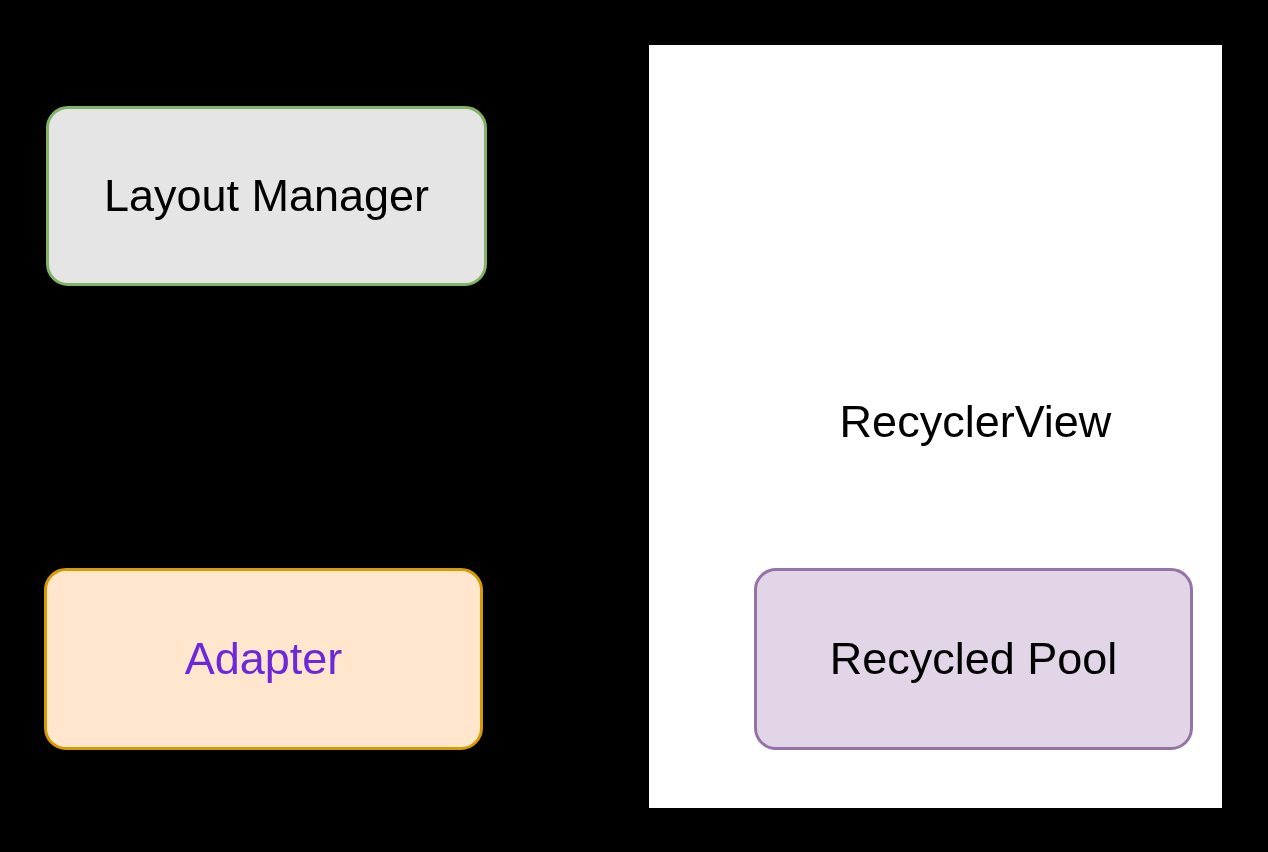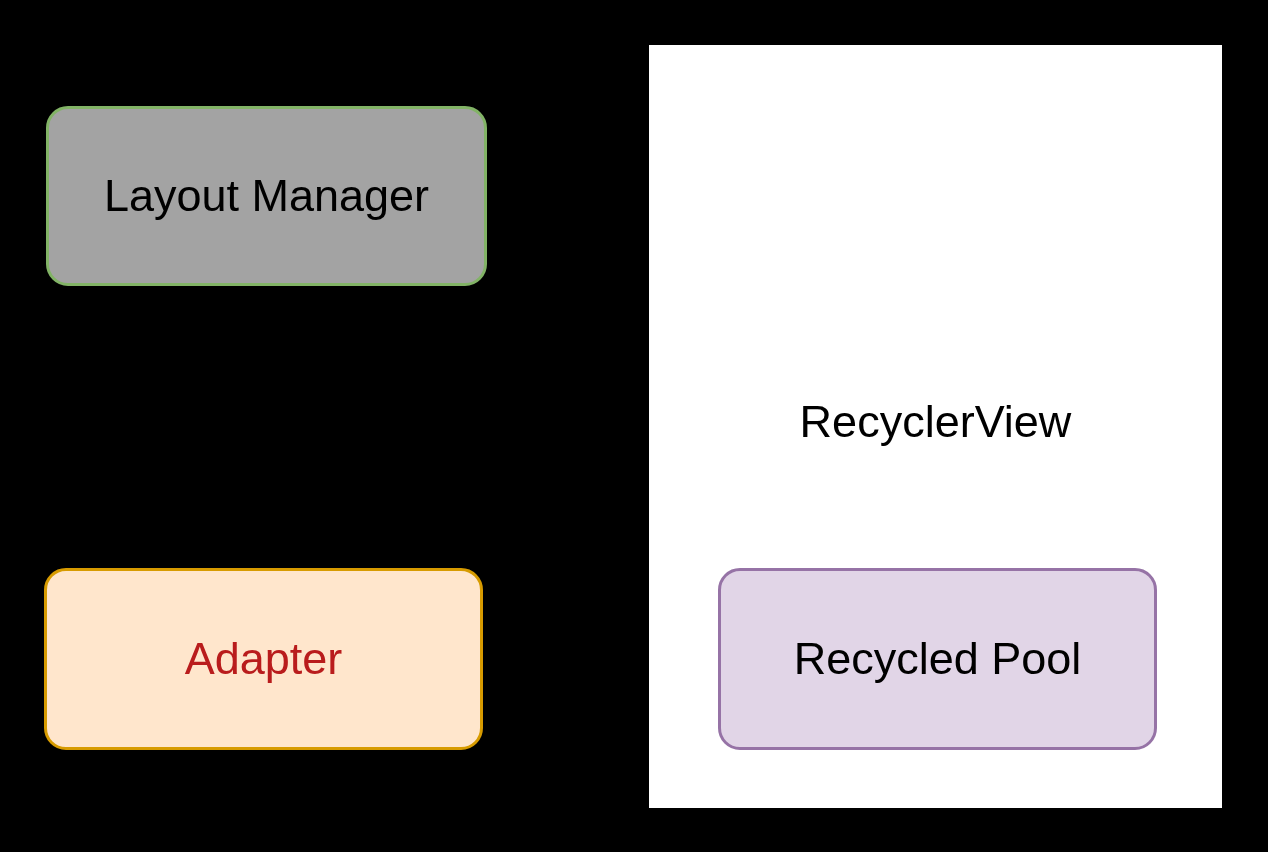--- a/index.html
+++ b/index.html
@@ -45,44 +45,45 @@
     position: absolute;
     font-family: "Liberation Sans", sans-serif;
     font-size: 45px;
     line-height: 1.15;
     color: #000000;
     white-space: nowrap;
     text-align: center;
     display: flex;
     align-items: center;
     justify-content: center;
+    margin-left: 40px;
   }
   
   #recyclerview-container { left: 649px; top: 45px; width: 573px; height: 763px; }
   #node-layout-manager   { left: 46px;  top: 106px; width: 441px; height: 180px; }
   #node-adapter          { left: 44px;  top: 568px; width: 439px; height: 182px; }
   #node-cache            { left: 718px; top: 107px; width: 439px; height: 185px; }
-  #node-recycled-pool    { left: 718px; top: 568px; width: 439px; height: 182px; }
+  #node-recycled-pool    { left: 754px; top: 568px; width: 439px; height: 182px; }
   #label-recyclerview    { left: 649px; top: 396px; width: 573px; height: 52px; }
 </style>
 </head>
 <body>
 
 <div id="canvas" style="background: rgb(0, 0, 0);">
 
   <div id="recyclerview-container" class="container-box" style="background: rgb(255, 255, 255);"></div>
 
   <div id="label-recyclerview" class="container-label" style="color: rgb(0, 0, 0);">RecyclerView</div>
 
-  <div id="node-layout-manager" class="node" style="background: #a3a3a3; border-color: rgb(130, 179, 102);">
+  <div id="node-layout-manager" class="node" style="background: #e5e5e5; border-color: rgb(130, 179, 102);">
     <span class="node-label" style="color: rgb(0, 0, 0);">Layout Manager</span>
   </div>
 
   <div id="node-adapter" class="node" style="background: rgb(255, 230, 204); border-color: rgb(215, 155, 0);">
-    <span class="node-label" style="color: #b91c1c;">Adapter</span>
+    <span class="node-label" style="color: #6d28d9;">Adapter</span>
   </div>
 
 
   <div id="node-recycled-pool" class="node" style="background: rgb(225, 213, 231); border-color: rgb(150, 115, 166);">
     <span class="node-label" style="color: rgb(0, 0, 0);">Recycled Pool</span>
   </div>
 
 </div>
 
 </body></html>

